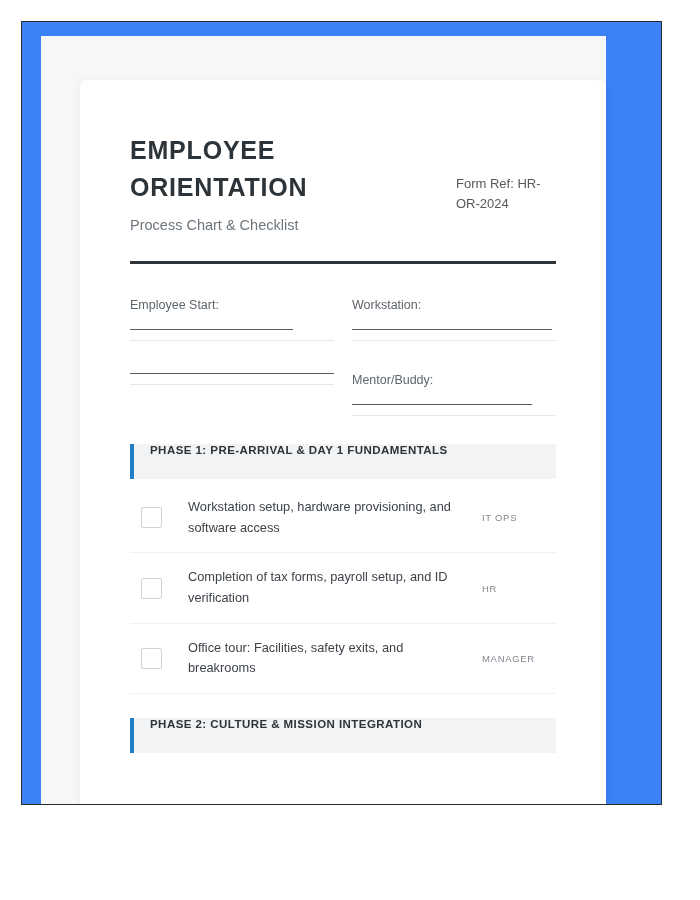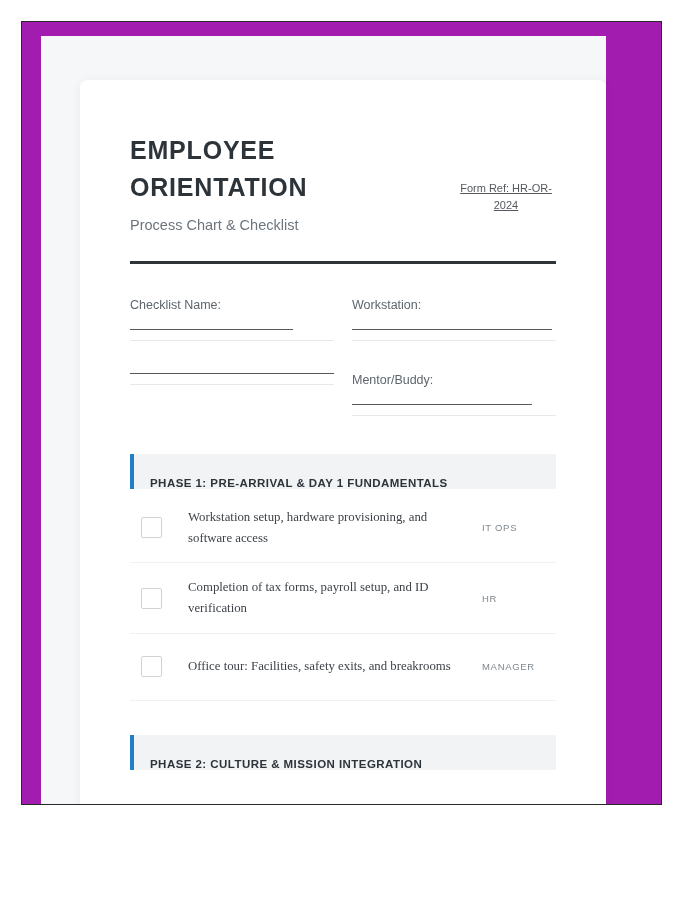--- a/index.html
+++ b/index.html
@@ -16,21 +16,21 @@
 
   
   .viewport-frame {
     position: absolute;
     left: 21px;
     top: 21px;
     width: 641px;
     height: 784px;
     border: 1px solid #2b2b2b;
     box-sizing: border-box;
-    background: #a21caf;
+    background: #3b82f6;
     overflow: hidden;
   }
 
   
   .page-bg {
     position: absolute;
     left: 19px;
     top: 14px;
     width: 565px;
     height: 900px;
@@ -68,27 +68,26 @@
     margin: 0;
     text-transform: uppercase;
   }
   .doc-subtitle {
     font-size: 14.5px;
     color: #6d757d;
     margin: 10px 0 0 0;
     line-height: 1.3;
   }
   .form-ref {
-    font-size: 11px;
+    font-size: 13px;
     color: #55595d;
-    text-align: center;
+    text-align: left;
     line-height: 1.55;
     width: 100px;
     padding-bottom: 20px;
-    text-decoration: underline;
   }
   .header-rule {
     margin-top: 27px;
     height: 2.5px;
     background: #2f3438;
   }
 
   
   .meta-grid {
     margin-top: 34px;
@@ -113,24 +112,24 @@
   .meta-rule {
     position: absolute;
     left: 0; top: 11px;
     width: 100%;
     height: 1px;
     background: #e6e8ea;
   }
 
   
   .phase-banner {
-    margin-top: 34px;
+    margin-top: 24px;
     background: #f1f3f5;
     display: flex;
-    align-items: flex-end;
+    align-items: flex-start;
     height: 35px;
   }
   .phase-accent {
     width: 4px;
     height: 100%;
     background: #1f80c8;
     flex: 0 0 auto;
   }
   .phase-title {
     font-size: 11.5px;
@@ -160,21 +159,20 @@
     flex: 0 0 auto;
     margin-left: 11px;
   }
   .check-text {
     flex: 1 1 auto;
     font-size: 12.8px;
     color: #3d4349;
     line-height: 1.62;
     padding: 0 14px 0 26px;
     max-width: 300px;
-    font-family: Liberation Serif, serif;
   }
   .check-owner {
     flex: 0 0 auto;
     font-size: 9.5px;
     color: #80878e;
     letter-spacing: 0.7px;
     text-align: left;
     text-transform: uppercase;
     width: 74px;
   }
@@ -193,21 +191,21 @@
         <p class="doc-subtitle">Process Chart &amp; Checklist</p>
       </div>
       <div class="form-ref">Form Ref: HR-OR-2024</div>
     </div>
 
     <div class="header-rule"></div>
 
     <div class="meta-grid">
 
       <div class="meta-field">
-        <div class="meta-label">Checklist Name:</div>
+        <div class="meta-label">Employee Start:</div>
         <div class="meta-lines">
           <div class="meta-fill" style="width: 80%;"></div>
           <div class="meta-rule"></div>
         </div>
       </div>
 
       <div class="meta-field">
         <div class="meta-label">Workstation:</div>
         <div class="meta-lines">
           <div class="meta-fill" style="width: 98%;"></div>

